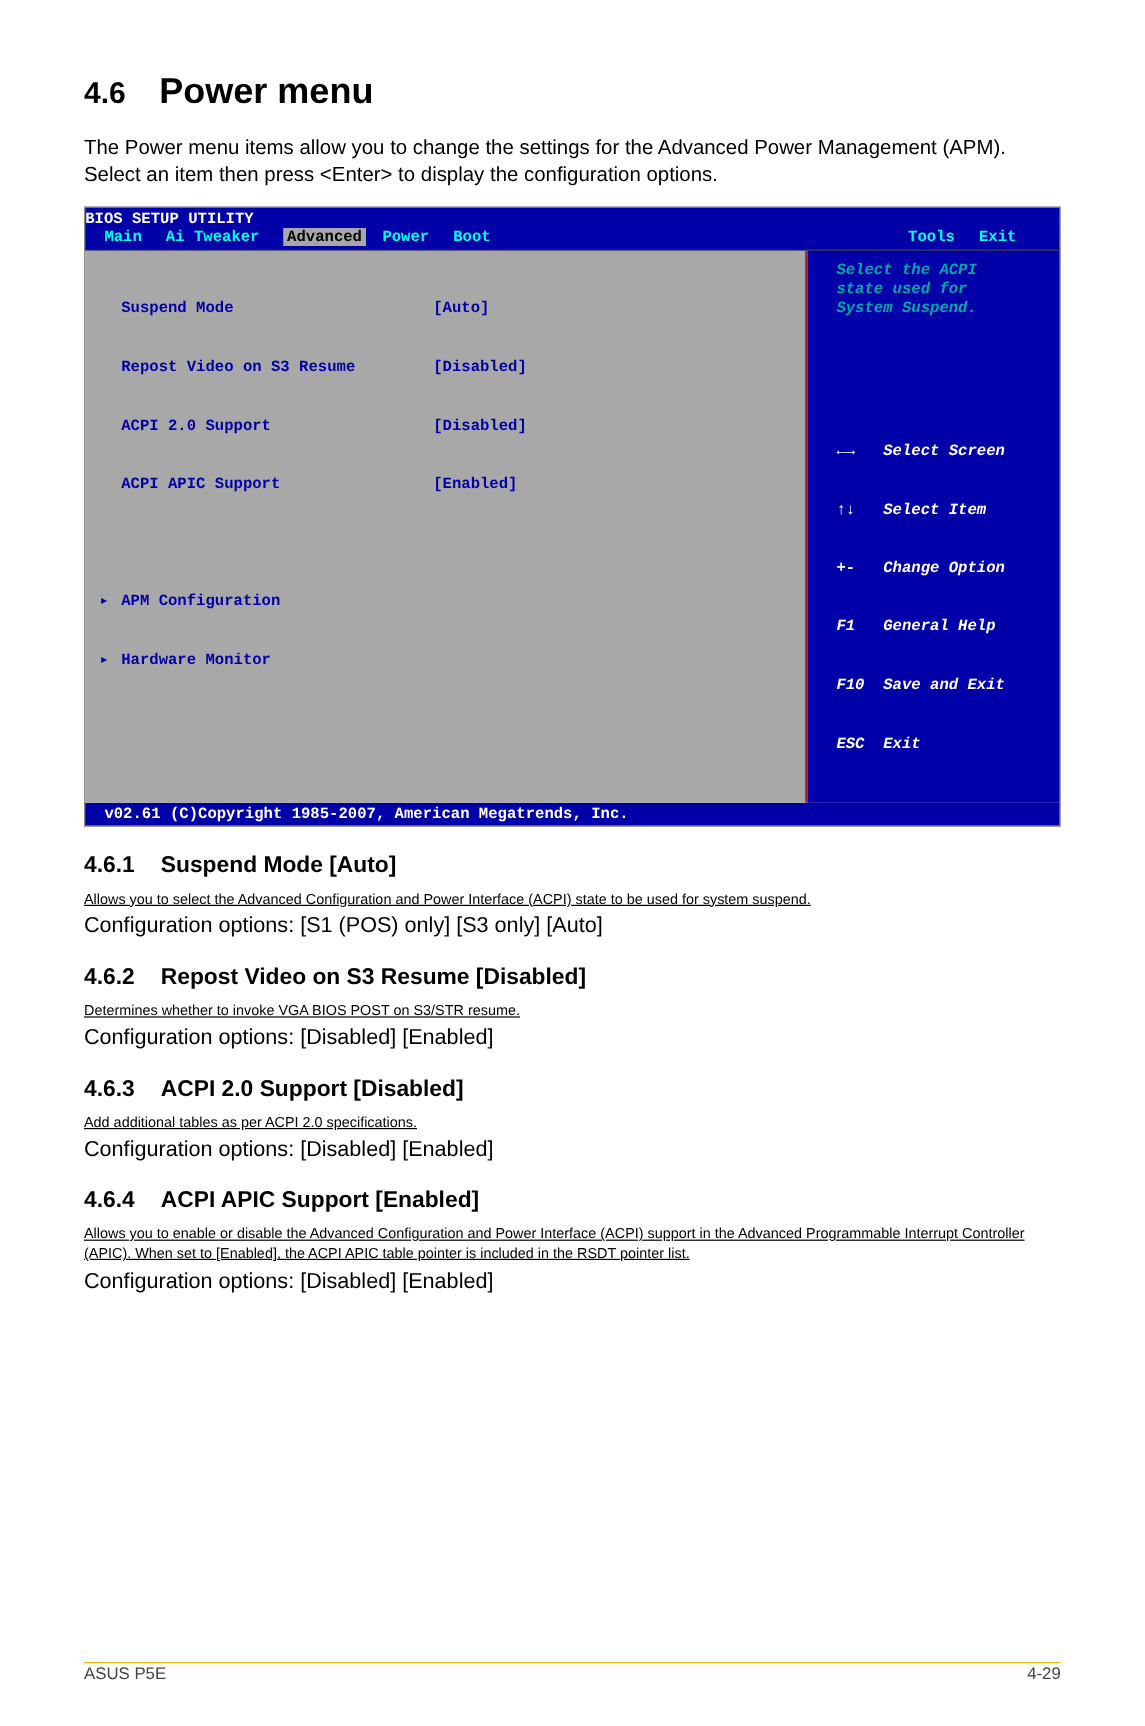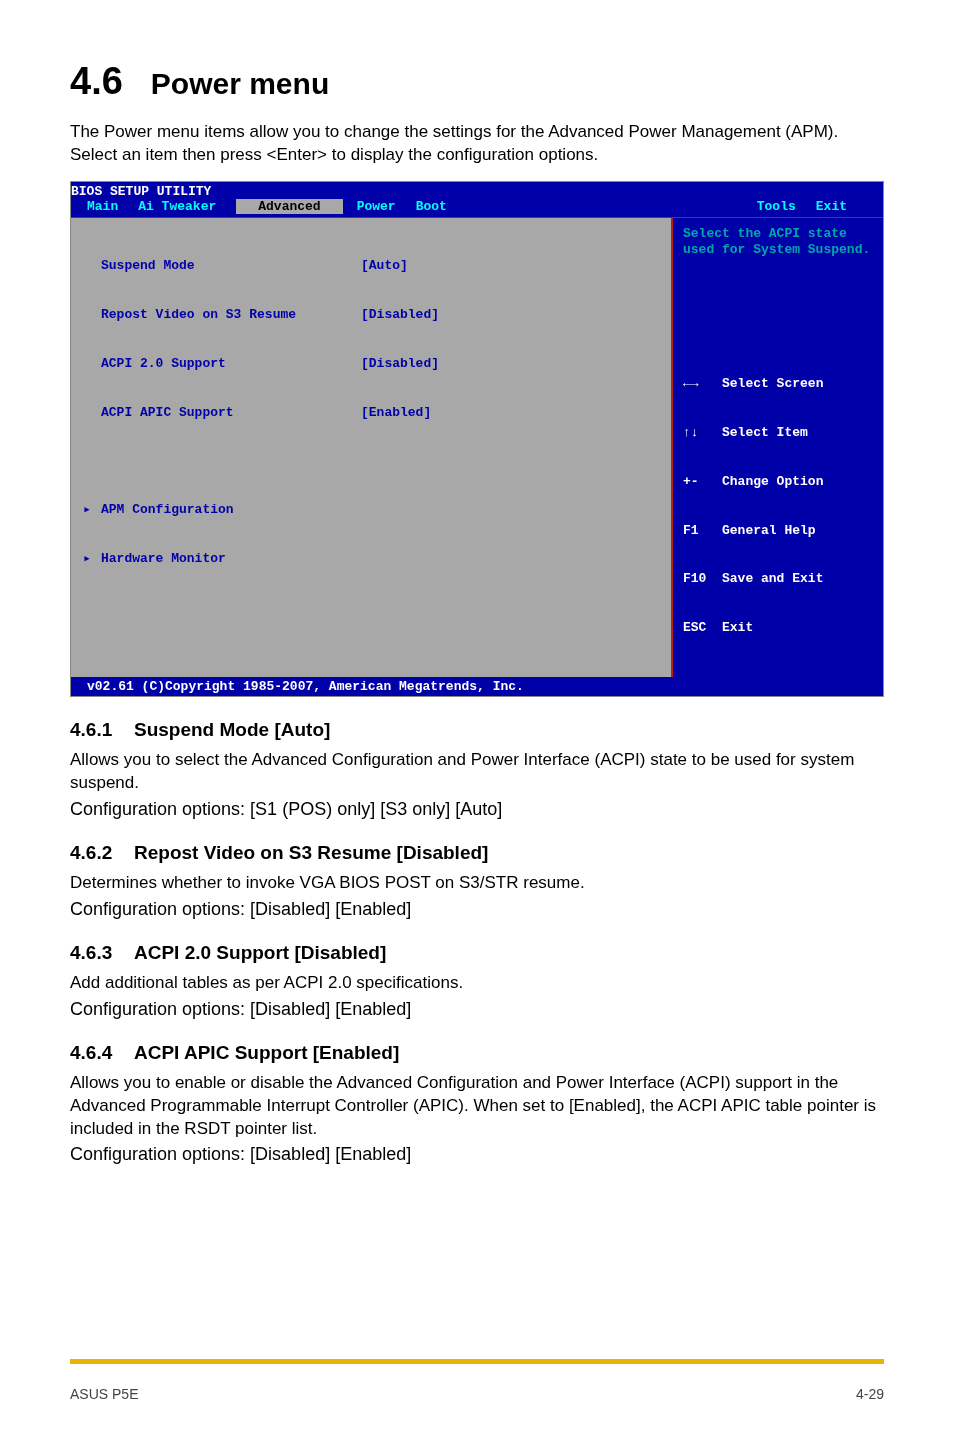--- a/index.html
+++ b/index.html
@@ -21,85 +21,86 @@
     font-family: Arial, Helvetica, sans-serif;
     color: var(--text-color);
     width: 954px;
   }
   .page {
     padding: 60px 70px 40px 70px;
     min-height: 1438px;
     position: relative;
   }
   .h1-row { display: flex; align-items: baseline; gap: 28px; margin-bottom: 18px; }
-  .h1-num { font-size: 38px; font-weight: 700; }
+  .h1-num { font-size: 25px; font-weight: 700; }
   .h1-title { font-size: 30px; font-weight: 700; }
   .intro { font-size: 17px; line-height: 1.35; margin: 0 0 14px 0; }
 
   
   .bios {
     font-family: "Courier New", Courier, monospace;
     font-size: 13px;
     font-weight: 700;
     border: 1px solid #888;
     margin-bottom: 22px;
   }
   .bios-top {
     background: var(--bios-blue);
     color: var(--bios-white);
     border-bottom: 1px solid #444;
   }
   .bios-title { text-align: left; padding: 2px 12px 0 0; }
   .bios-menu { display: flex; padding: 0 16px 3px 16px; gap: 0; }
   .bios-menu span { flex: none; padding: 0 20px 0 0; color: #00ffff; }
   .bios-menu span.pad { flex: 1; }
-  .bios-menu span.sel { background: var(--bios-grey); color: var(--bios-black); padding: 0 22px; margin-right: 14px; }
+  .bios-menu span.sel { background: var(--bios-grey); color: var(--bios-black); padding: 0 3px; margin-right: 14px; }
   .bios-body { display: flex; }
   .bios-left {
     flex: 1;
     background: var(--bios-grey);
     color: var(--bios-blue);
     padding: 8px 12px 60px 12px;
     border-right: 2px solid #b91c1c;
     white-space: pre;
     line-height: 1.25;
   }
   .bios-left .val { color: var(--bios-blue); }
   .bios-left .row { display: flex; }
   .bios-left .lbl { width: 260px; }
   .bios-left .arrow { width: 18px; }
   .bios-right {
     width: 210px;
     background: var(--bios-blue);
     color: var(--bios-white);
-    padding: 8px 10px;
+    padding: 8px 24px;
     line-height: 1.25;
+    font-style: italic;
   }
   .bios-right .help { color: var(--bios-cyan); margin-bottom: 70px; min-height: 48px; }
   .bios-right .keys { white-space: pre; }
   .bios-footer {
     background: var(--bios-blue);
     color: var(--bios-white);
     text-align: left;
     padding: 2px 16px;
   }
 
   .h2-row { display: flex; align-items: baseline; gap: 12px; margin: 16px 0 8px 0; }
   .h2-num { font-size: 19px; font-weight: 700; width: 52px; }
   .h2-title { font-size: 19px; font-weight: 700; }
-  .body-text { font-size: 17px; line-height: 1.35; margin: 0 0 4px 0; }
+  .body-text { font-size: 12px; line-height: 1.35; margin: 0 0 4px 0; text-decoration: underline; }
   .cfg-line { font-size: 18px; margin: 0 0 22px 0; }
 
   .page-footer {
     position: absolute;
     left: 70px;
     right: 70px;
     bottom: 36px;
-    border-top: 5px solid #eab308;
-    padding-top: 22px;
+    border-top: 1px solid #eab308;
+    padding-top: 0;
     display: flex;
     justify-content: space-between;
     font-size: 14px;
     color: #444;
   }
 </style>
 </head>
 <body>
 
 <div class="page">

